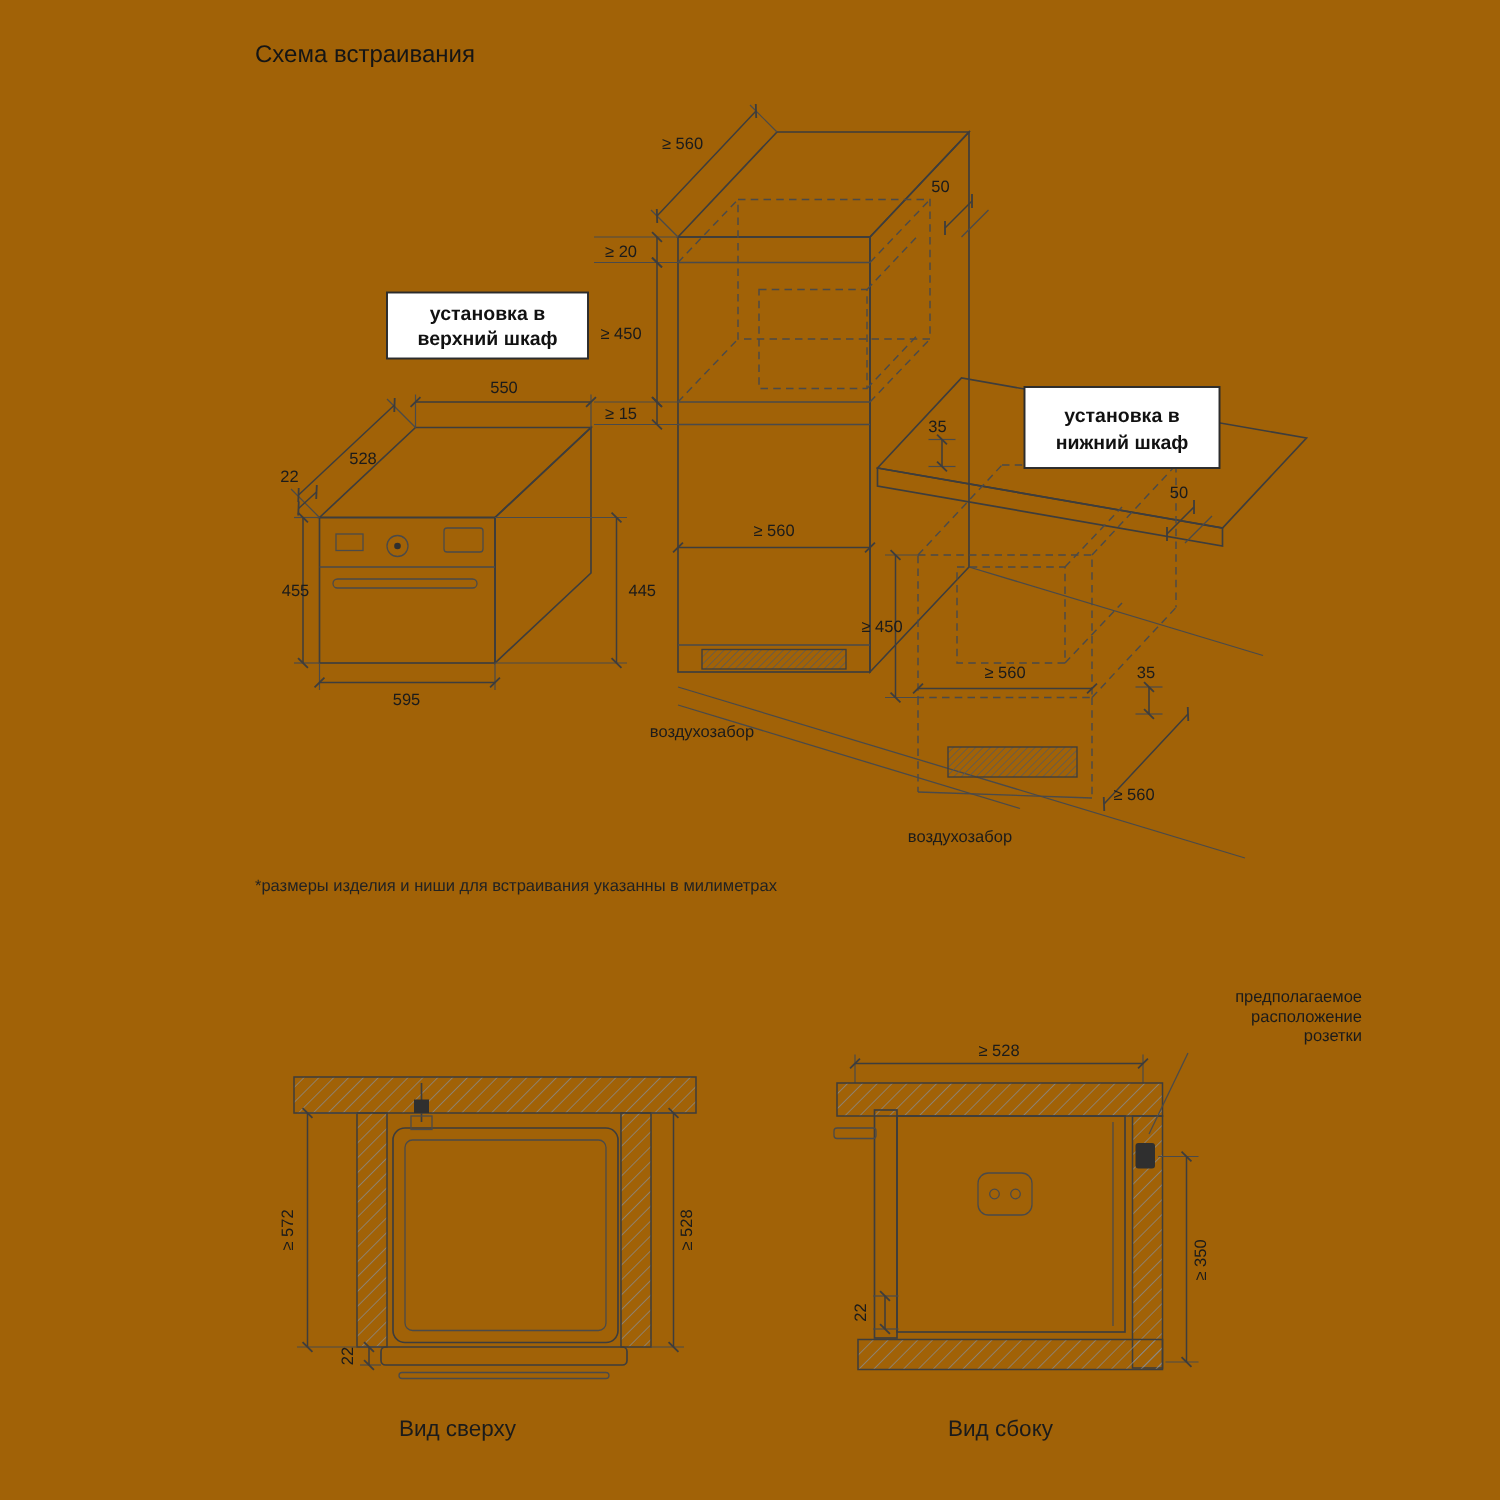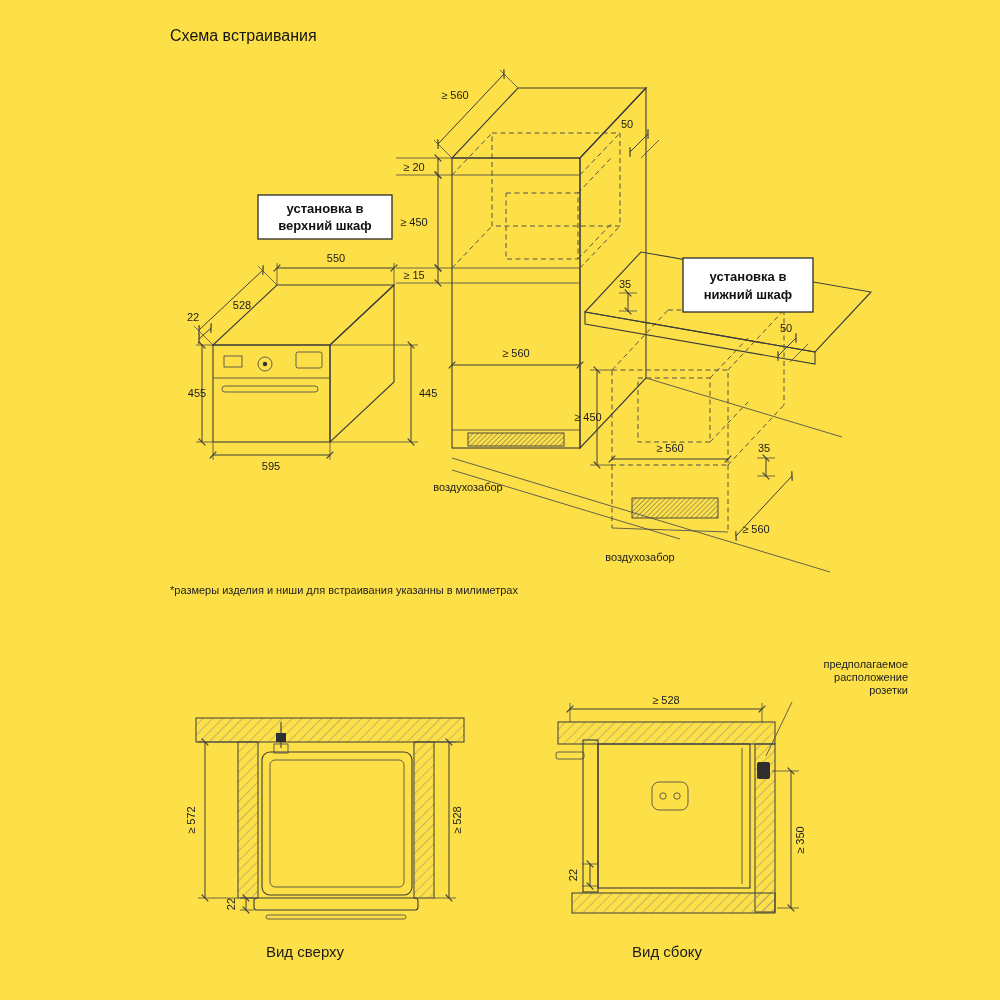--- a/index.html
+++ b/index.html
@@ -1,16 +1,16 @@
 <!DOCTYPE html>
 <html><head>
 <meta charset="utf-8">
 <style>
   html,body{margin:0;padding:0;background:#fff;}
-  .page{position:relative;width:1000px;height:1000px;background:#fde047;overflow:hidden;
+  .page{position:relative;width:1000px;height:1000px;background:#a16207;overflow:hidden;
         font-family:"Liberation Sans",sans-serif;}
   svg{font-family:"Liberation Sans",sans-serif;}
   .ln   {fill:none;stroke:#3d3d3d;stroke-width:1.1;}
   .thin {fill:none;stroke:#4a4a4a;stroke-width:0.85;}
   .dash {fill:none;stroke:#4a4a4a;stroke-width:0.95;stroke-dasharray:5 3.5;}
   .ext  {fill:none;stroke:#4a4a4a;stroke-width:0.8;}
   .dim  {fill:none;stroke:#3d3d3d;stroke-width:1;
          marker-start:url(#tick);marker-end:url(#tick);}
   .hatchfill{fill:url(#hatch);stroke:#3d3d3d;stroke-width:1;}
   .ventfill {fill:url(#vent);stroke:#3d3d3d;stroke-width:0.9;}

